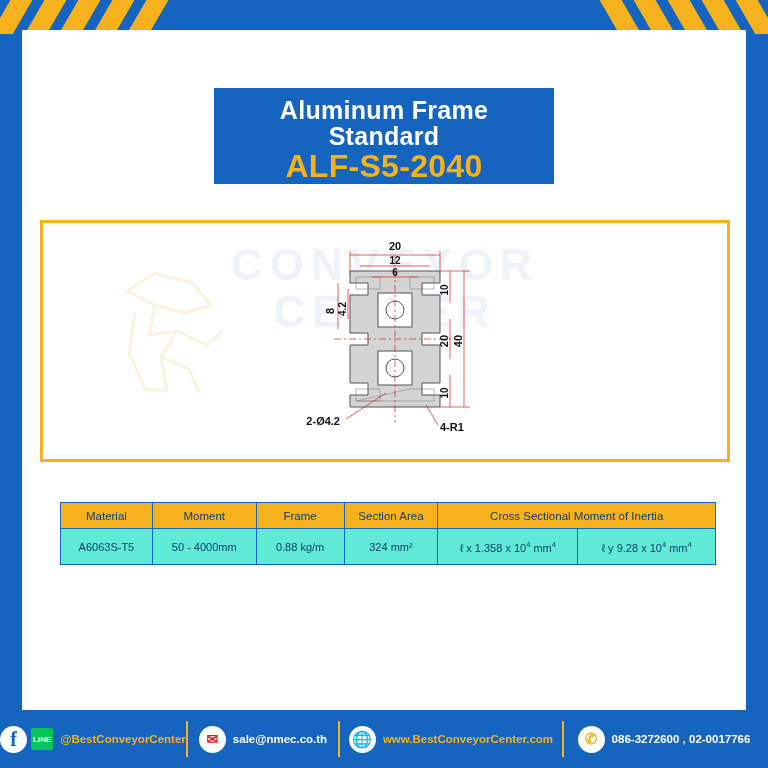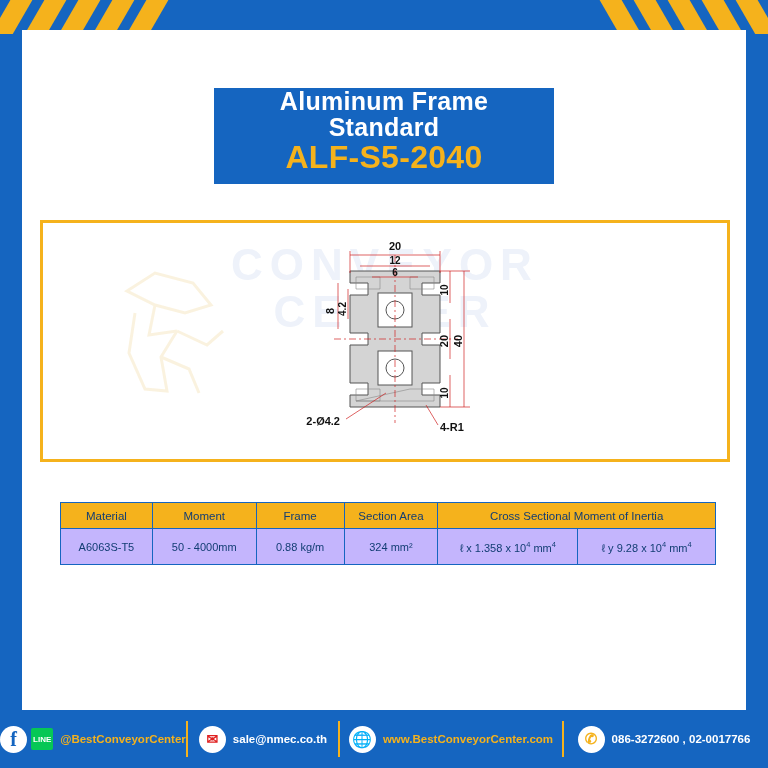--- a/index.html
+++ b/index.html
@@ -32,20 +32,21 @@
     width: 724px; height: 680px;
     background: #ffffff;
   }
   
   .title-box {
     position: absolute;
     left: 192px; top: 58px;
     width: 340px; height: 96px;
     background: #1565c0;
     text-align: center;
+    padding-top: 9px;
   }
   .title-line1 {
     color: #ffffff;
     font-size: 25px;
     font-weight: bold;
     line-height: 26px;
     letter-spacing: .3px;
   }
   .title-code {
     color: #f5b21c;
@@ -108,21 +109,21 @@
     border: 1px solid #1565c0;
     text-align: center;
     white-space: nowrap;
   }
   .spec td {
     color: #123d73;
     height: 36px;
     border: 1px solid #1565c0;
     text-align: center;
     font-size: 11px;
-    background: #c4b5fd;
+    background: #5eead4;
     white-space: nowrap;
   }
   sup { font-size: 7.5px; vertical-align: super; }
 
   
   .footer {
     position: absolute;
     left: 0; bottom: 0;
     width: 768px; height: 58px;
     background: #1565c0;

